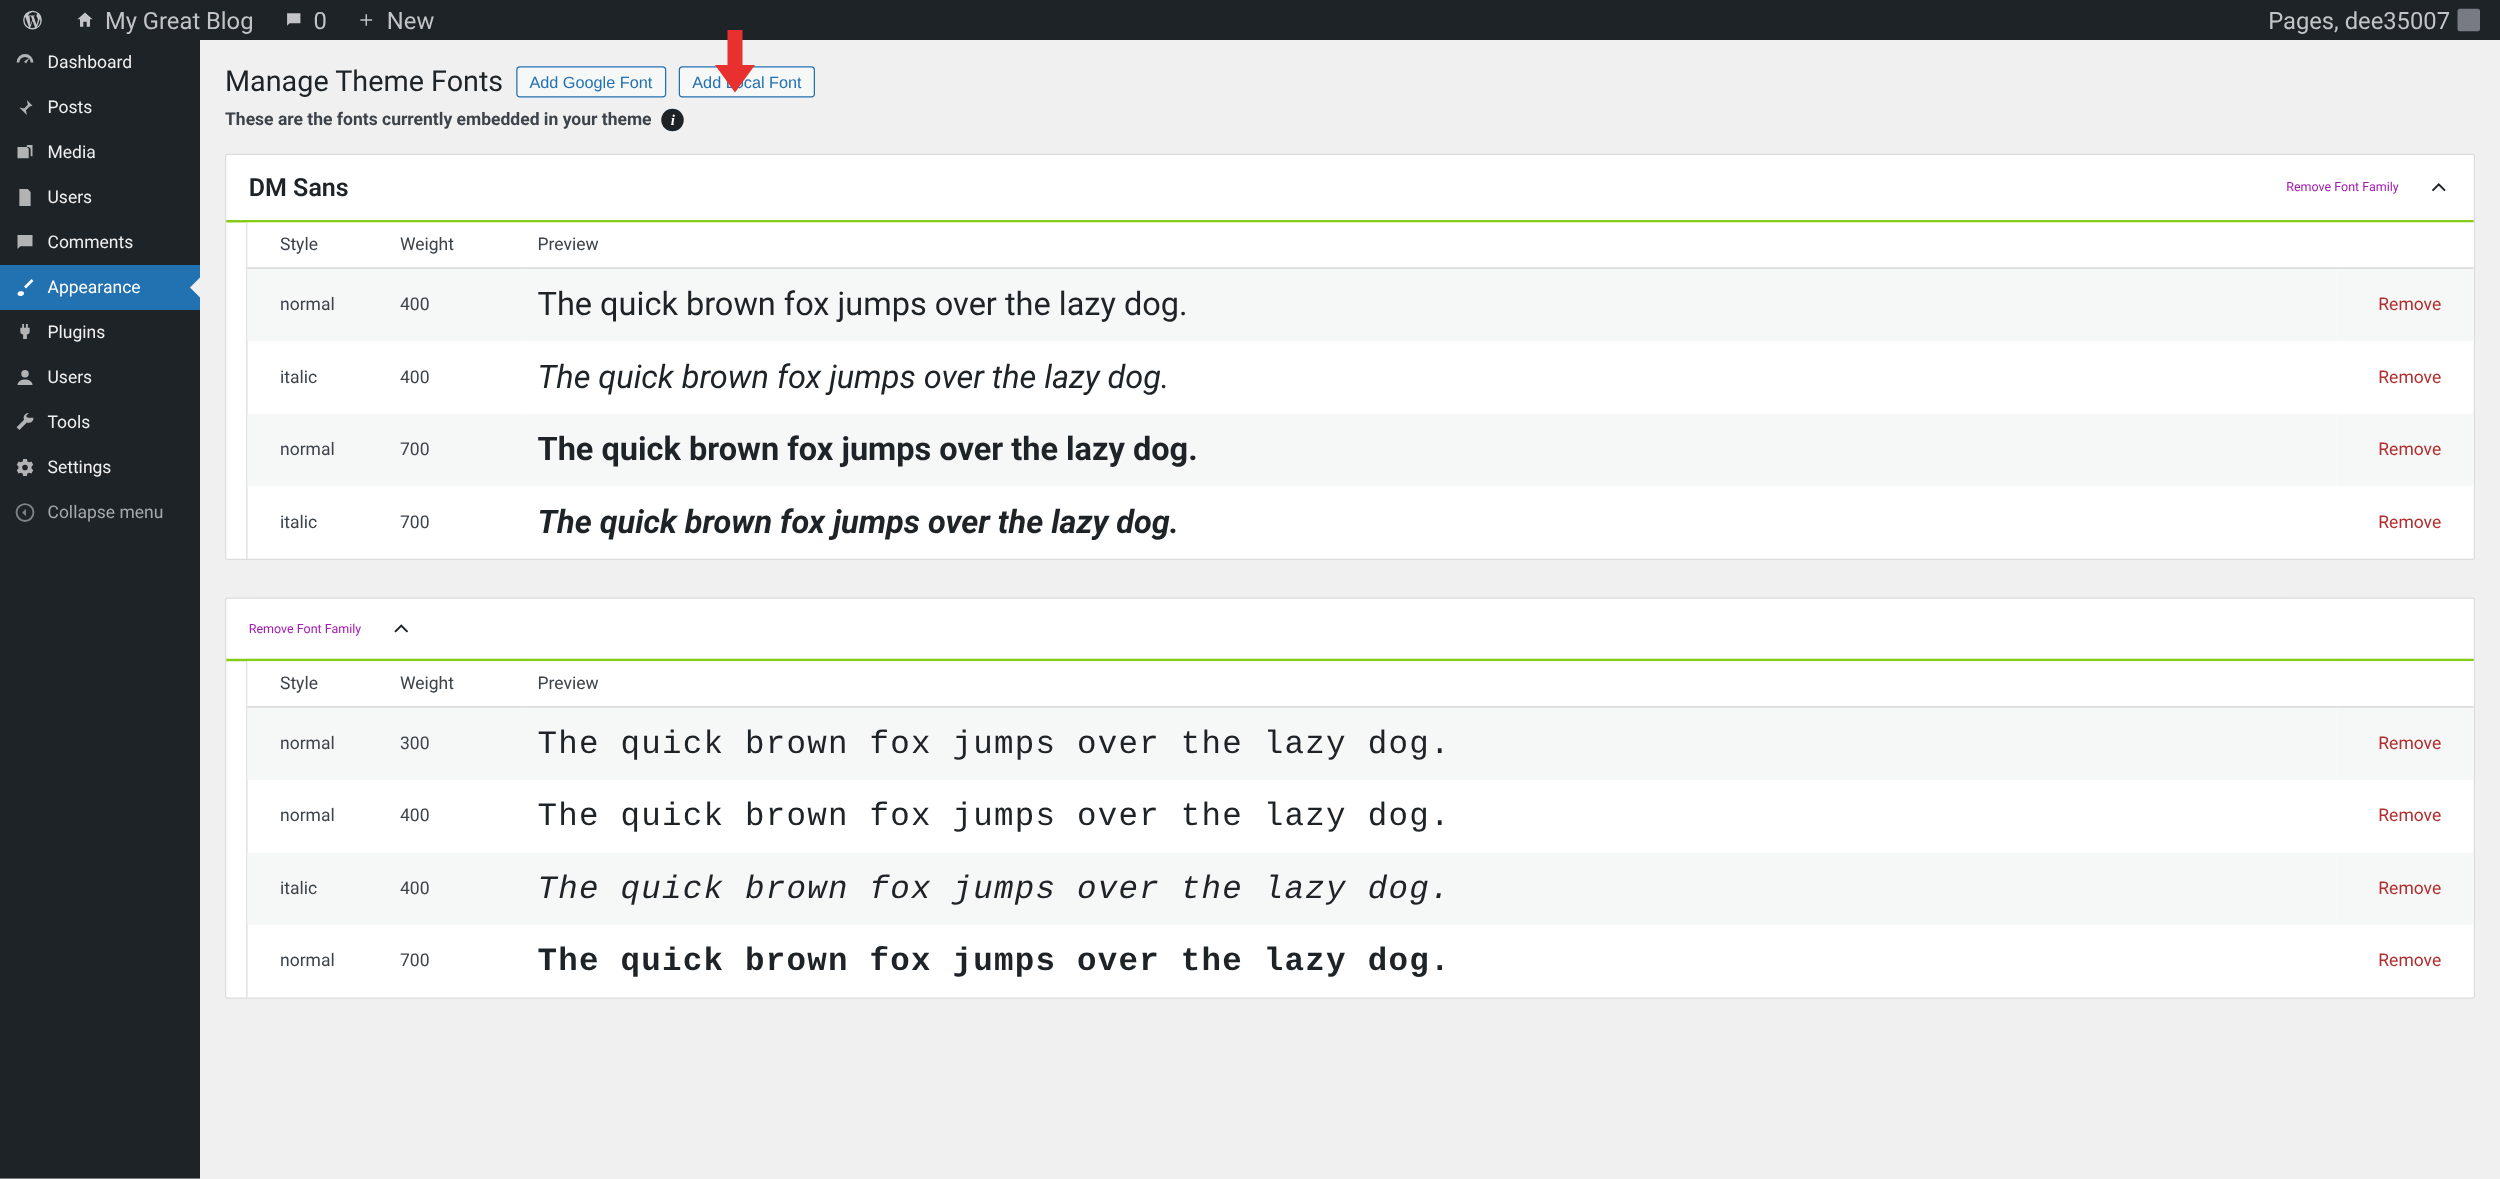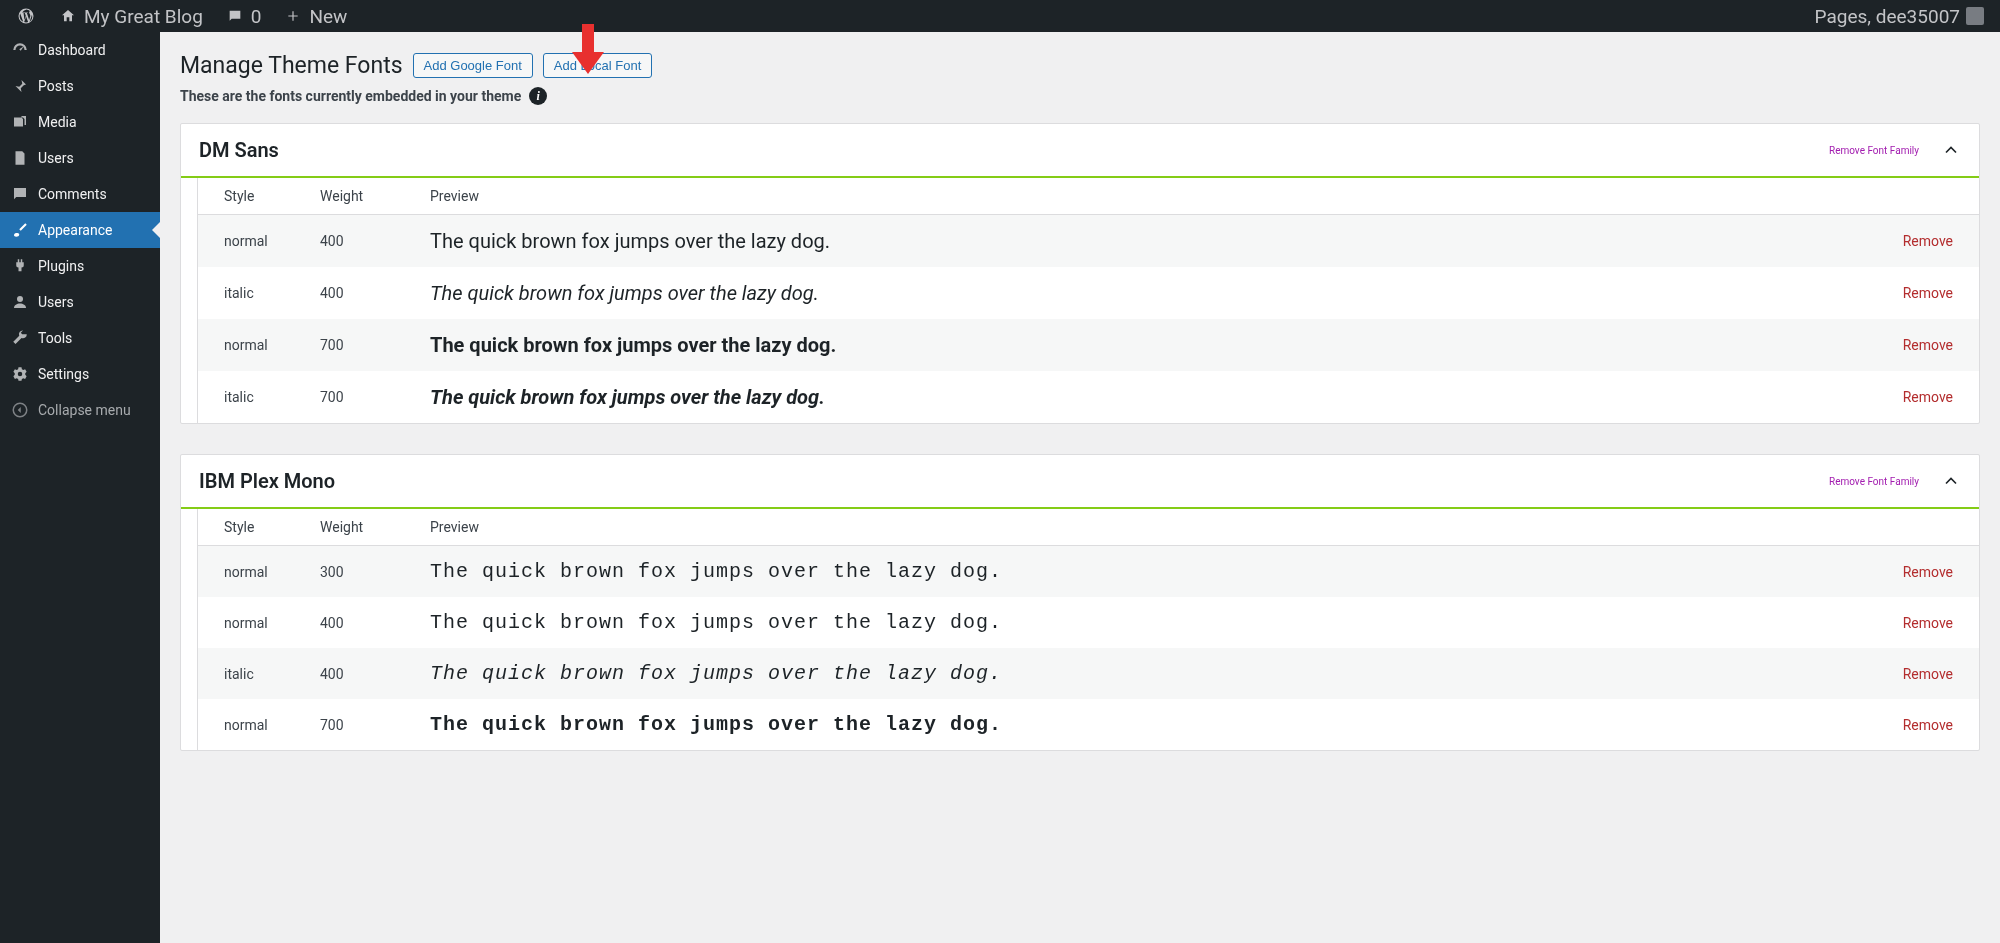--- a/index.html
+++ b/index.html
@@ -109,21 +109,21 @@
   .variant-table td {
     padding:14px 12px; font-size:14px; color:#3c434a; vertical-align:middle;
   }
   .variant-table tr.row:nth-child(odd) td { background:#f6f7f7; }
   .col-style { width:110px; padding-left:26px !important; }
   .col-weight { width:110px; }
   .col-prev { }
   .col-remove { width:110px; text-align:right; padding-right:26px !important; }
   .remove-link { color:#b32d2e; cursor:pointer; }
 
-  .preview-text { font-size:20px; color:#1d2327; }
+  .preview-text { font-size:26px; color:#1d2327; }
   .fs-normal { font-style:normal; }
   .fs-italic { font-style:italic; }
   .fw-300 { font-weight:300; }
   .fw-400 { font-weight:400; }
   .fw-700 { font-weight:700; }
   .ff-sans { font-family: -apple-system, "Segoe UI", Roboto, Helvetica, Arial, sans-serif; }
   .ff-mono { font-family: "SFMono-Regular", Menlo, Consolas, "Liberation Mono", "Courier New", monospace; letter-spacing:1px;}
 
   .th-inner { padding-left:14px; }
 
@@ -331,21 +331,20 @@
                   <td class="col-weight">700</td>
                   <td class="col-prev"><span class="preview-text fs-italic fw-700 ff-sans">The quick brown fox jumps over the lazy dog.</span></td>
                   <td class="col-remove"><span class="remove-link">Remove</span></td>
                 </tr>
               </tbody>
             </table>
           </div>
         </div>
         <div class="font-card">
           <div class="font-card-header">
-            <div class="font-name">IBM Plex Mono</div>
             <div class="remove-family">Remove Font Family</div>
             <span class="chevron">
               <svg width="20" height="20" viewBox="0 0 24 24" fill="none" stroke="#1d2327" stroke-width="2">
                 <polyline points="6 15 12 9 18 15"></polyline>
               </svg>
             </span>
           </div>
           <div style="border-left: 1px solid rgb(220, 220, 222); margin-left: 16px;">
             <table class="variant-table">
               <thead>

